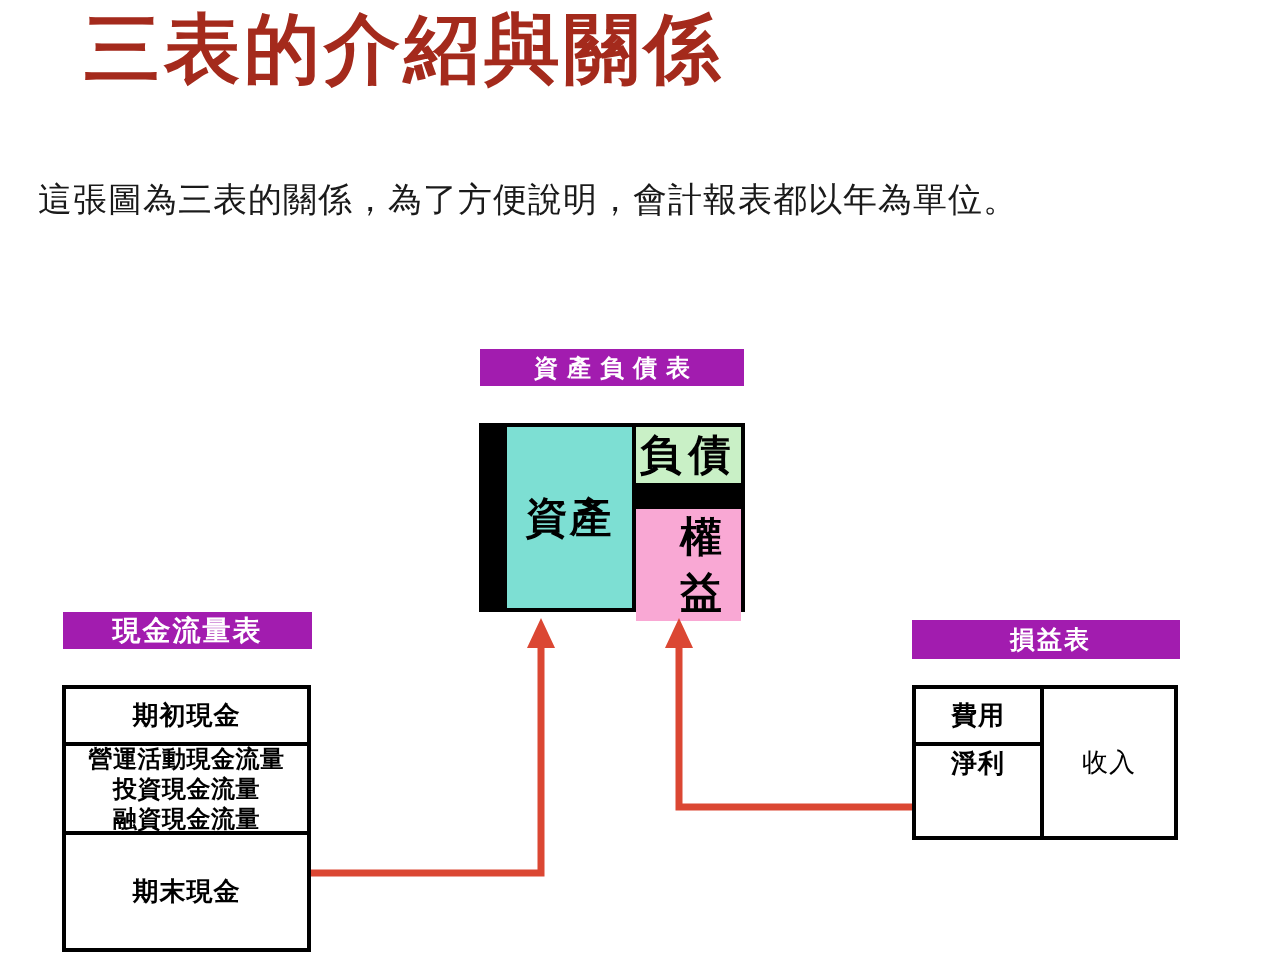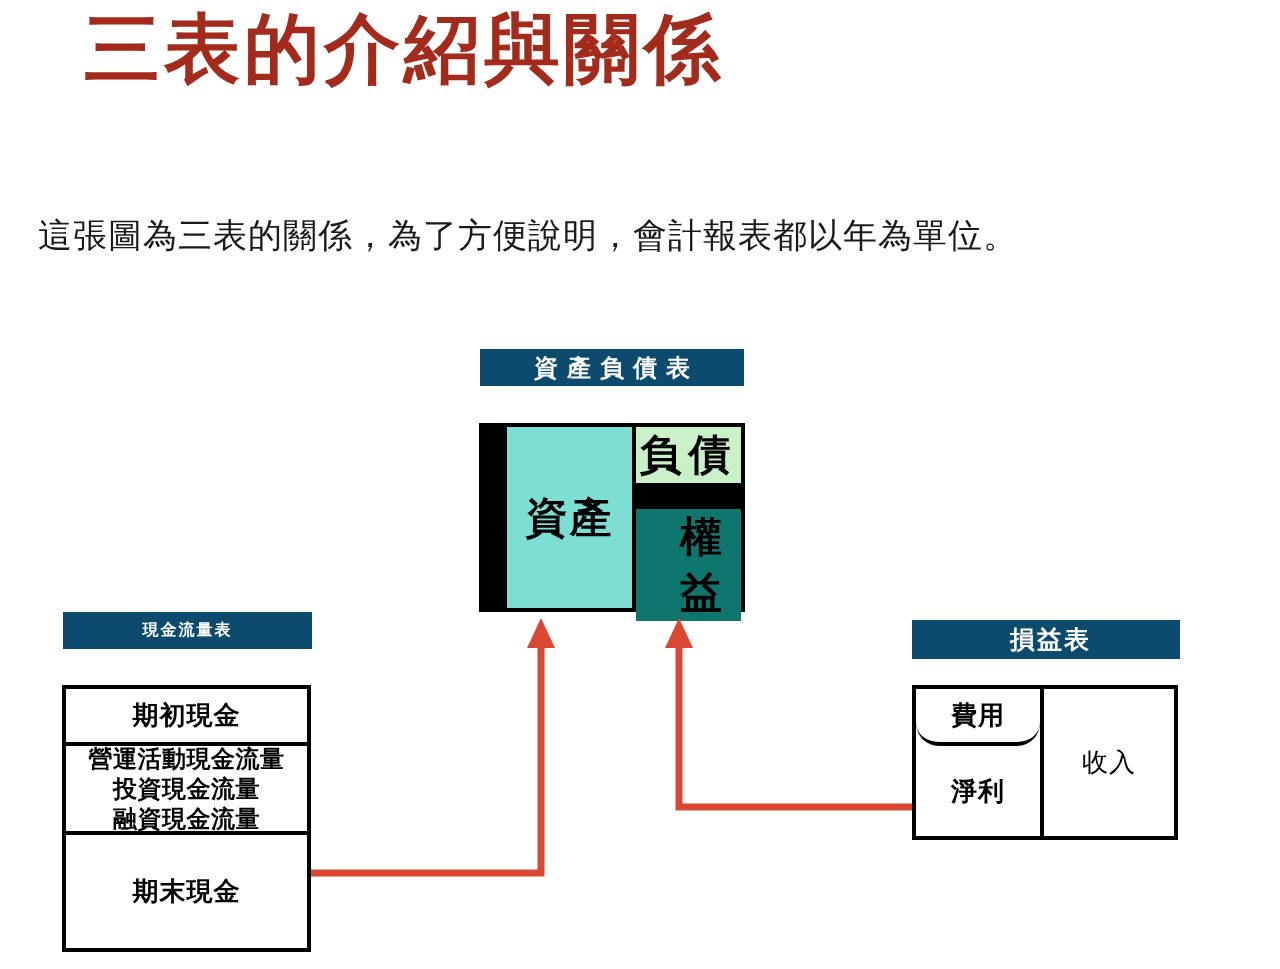--- a/index.html
+++ b/index.html
@@ -30,36 +30,35 @@
   .page-subtitle {
     position: absolute;
     left: 38px;
     top: 180px;
     font-size: 34px;
     line-height: 1.15;
     font-weight: 400;
     letter-spacing: 1px;
     color: #1a1a1a;
     white-space: nowrap;
-    margin-top: 36px;
   }
 
   
   .band {
     position: absolute;
-    background: #0c4a6e;
+    background: #a21caf;
     color: #ffffff;
     font-weight: bold;
     display: flex;
     align-items: center;
     justify-content: center;
     white-space: nowrap;
   }
   .band-bs { left: 480px; top: 349px; width: 264px; height: 37px; font-size: 24px; letter-spacing: 9px; }
-  .band-cf { left: 63px;  top: 612px; width: 249px; height: 37px; font-size: 16px; letter-spacing: 2px; }
+  .band-cf { left: 63px;  top: 612px; width: 249px; height: 37px; font-size: 28px; letter-spacing: 2px; }
   .band-is { left: 912px; top: 620px; width: 268px; height: 39px; font-size: 25px; letter-spacing: 2px; }
   .band span { display: inline-block; }
   .band-bs span, .band-is span { margin-right: -9px; } 
 
   
   .bs-table {
     position: absolute;
     left: 479px; top: 423px;
     width: 266px; height: 189px;
     border: 4px solid #000;
@@ -76,21 +75,21 @@
   .bs-right { flex: 1; display: flex; flex-direction: column; gap: 22px; }
   .bs-liab {
     height: 72px;
     border-bottom: 4px solid #000;
     background: #c9f0c6;
     display: flex; align-items: center; justify-content: center;
     font-size: 42px; font-weight: bold; letter-spacing: 7px; color: #000;
   }
   .bs-equity {
     flex: 1;
-    background: #0f766e;
+    background: #f9a8d4;
     display: flex; align-items: center; justify-content: center;
     font-size: 42px; font-weight: bold; letter-spacing: 7px; color: #000; padding-left: 44px;
   }
 
   
   .cf-table {
     position: absolute;
     left: 62px; top: 685px;
     width: 249px; height: 267px;
     border: 4px solid #000;
@@ -113,25 +112,25 @@
     left: 912px; top: 685px;
     width: 266px; height: 155px;
     border: 4px solid #000;
     background: #fff;
     display: flex;
   }
   .is-left { width: 128px; border-right: 4px solid #000; display: flex; flex-direction: column; }
   .is-expenses {
     height: 57px; border-bottom: 4px solid #000;
     display: flex; align-items: center; justify-content: center;
-    font-size: 26px; font-weight: bold; letter-spacing: 1px; color: #000; border-radius: 23px;
+    font-size: 26px; font-weight: bold; letter-spacing: 1px; color: #000;
   }
   .is-netprofit {
     flex: 1;
-    display: flex; align-items: center; justify-content: center;
+    display: flex; justify-content: center;
     font-size: 26px; font-weight: bold; letter-spacing: 1px; color: #000;
   }
   .is-revenue {
     flex: 1;
     display: flex; align-items: center; justify-content: center;
     font-size: 26px; font-weight: normal; letter-spacing: 1px; color: #000;
   }
 
   
   .arrows {

